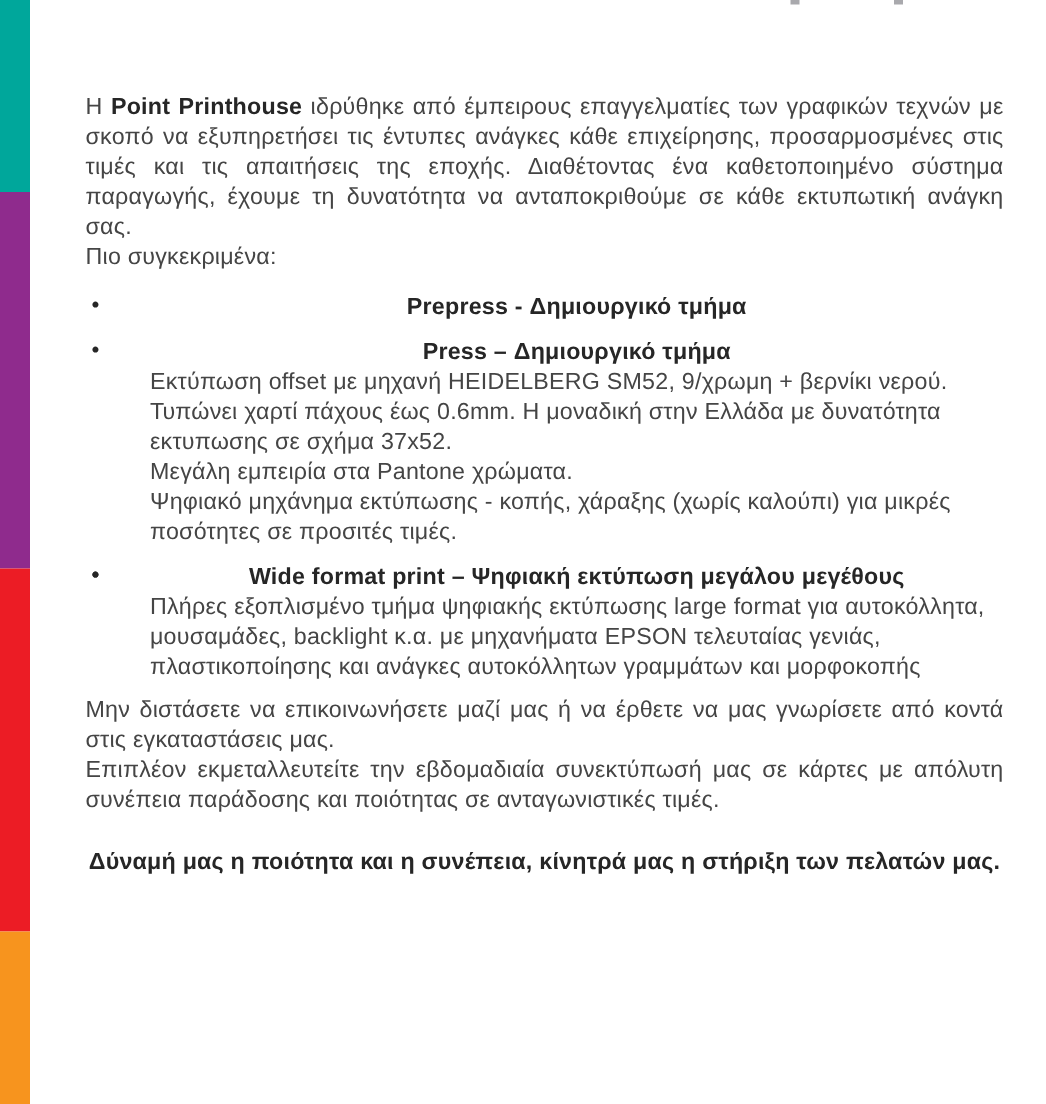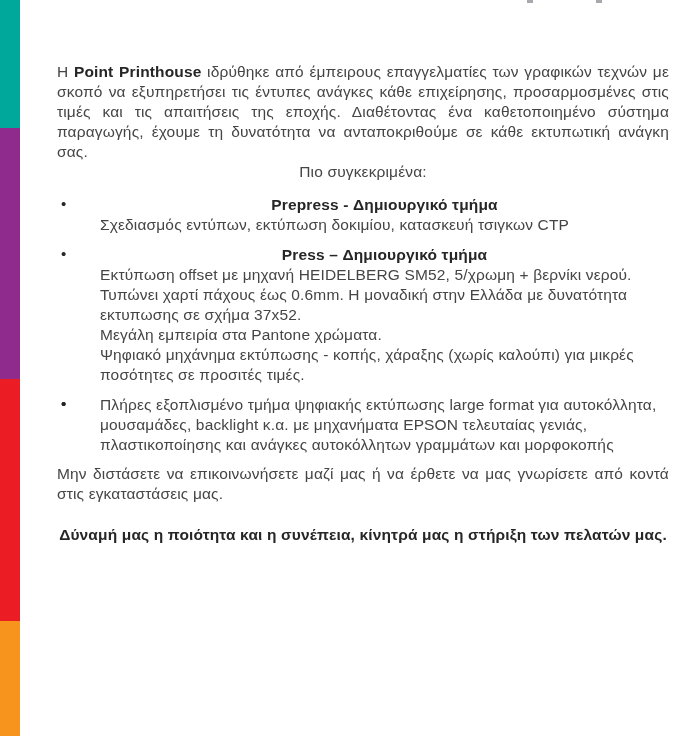--- a/index.html
+++ b/index.html
@@ -38,21 +38,21 @@
     letter-spacing: 0.15px;
   }
   .intro {
     text-align: justify;
   }
   .intro strong, .b-title, .tagline {
     font-weight: 700;
     color: #262626;
     text-align: center;
   }
-  .lead-in { text-align: center; }
+  .lead-in { text-align: left; }
   .bullets { margin-top: 13px; }
   .bullet-item {
     position: relative;
     padding-left: 43px;
     margin-top: 10px;
   }
   .bullet-item:first-child { margin-top: 0; }
   .marker {
     position: absolute;
     left: 4px; top: -1px;
@@ -82,47 +82,48 @@
   <div class="content">
 
     <p class="intro"><span>Η </span><strong>Point Printhouse</strong><span> ιδρύθηκε από έμπειρους επαγγελματίες των γραφικών τεχνών με σκοπό να εξυπηρετήσει τις έντυπες ανάγκες κάθε επιχείρησης, προσαρμοσμένες στις τιμές και τις απαιτήσεις της εποχής.  Διαθέτοντας ένα καθετοποιημένο σύστημα παραγωγής, έχουμε τη δυνατότητα να ανταποκριθούμε σε κάθε εκτυπωτική ανάγκη σας.</span></p>
     <div class="lead-in">Πιο συγκεκριμένα:</div>
 
     <div class="bullets">
 
       <div class="bullet-item">
         <span class="marker">•</span>
         <div class="b-title">Prepress - Δημιουργικό τμήμα</div>
-        <div class="b-body">Σχεδιασμός εντύπων, εκτύπωση δοκιμίου, κατασκευή τσιγκων CTP</div>
       </div>
 
       <div class="bullet-item">
         <span class="marker">•</span>
         <div class="b-title">Press – Δημιουργικό τμήμα</div>
-        <div class="b-body">Εκτύπωση offset με μηχανή HEIDELBERG SM52, 5/χρωμη + βερνίκι νερού.
+        <div class="b-body">Εκτύπωση offset με μηχανή HEIDELBERG SM52, 9/χρωμη + βερνίκι νερού.
 Τυπώνει χαρτί πάχους έως 0.6mm. Η μοναδική στην Ελλάδα με δυνατότητα
 εκτυπωσης σε σχήμα 37x52.
 Μεγάλη εμπειρία στα Pantone χρώματα.
 Ψηφιακό μηχάνημα εκτύπωσης - κοπής, χάραξης (χωρίς καλούπι) για μικρές
 ποσότητες σε προσιτές τιμές.</div>
       </div>
 
       <div class="bullet-item">
         <span class="marker">•</span>
       </div>
 
       <div class="bullet-item">
         <span class="marker">•</span>
+        <div class="b-title">Wide format print – Ψηφιακή εκτύπωση μεγάλου μεγέθους</div>
         <div class="b-body">Πλήρες εξοπλισμένο τμήμα ψηφιακής εκτύπωσης large format για αυτοκόλλητα,
 μουσαμάδες, backlight κ.α. με μηχανήματα EPSON τελευταίας γενιάς,
 πλαστικοποίησης και ανάγκες αυτοκόλλητων γραμμάτων και μορφοκοπής</div>
       </div>
 
     </div>
 
     <div class="closing">
       <p>Μην διστάσετε να επικοινωνήσετε μαζί μας ή να έρθετε να μας γνωρίσετε από κοντά στις εγκαταστάσεις μας.</p>
+      <p>Επιπλέον εκμεταλλευτείτε την εβδομαδιαία συνεκτύπωσή μας σε κάρτες με απόλυτη συνέπεια παράδοσης και ποιότητας σε ανταγωνιστικές τιμές.</p>
     </div>
 
     <div class="tagline">Δύναμή μας η ποιότητα και η συνέπεια, κίνητρά μας η στήριξη των πελατών μας.</div>
 
   </div>
 </div>
 
 </body></html>

